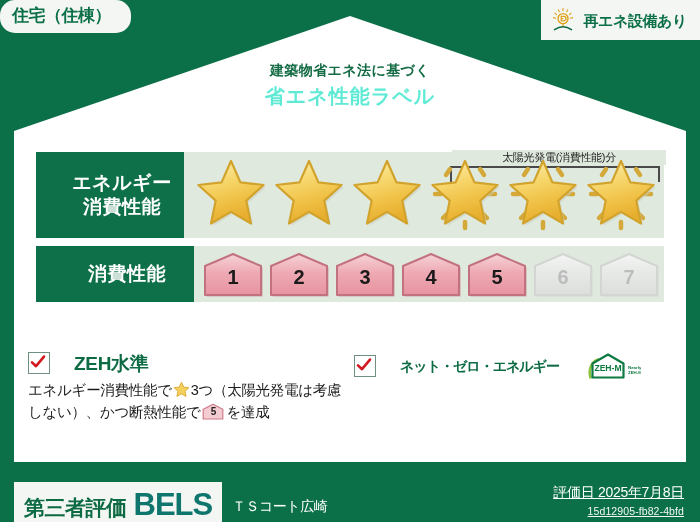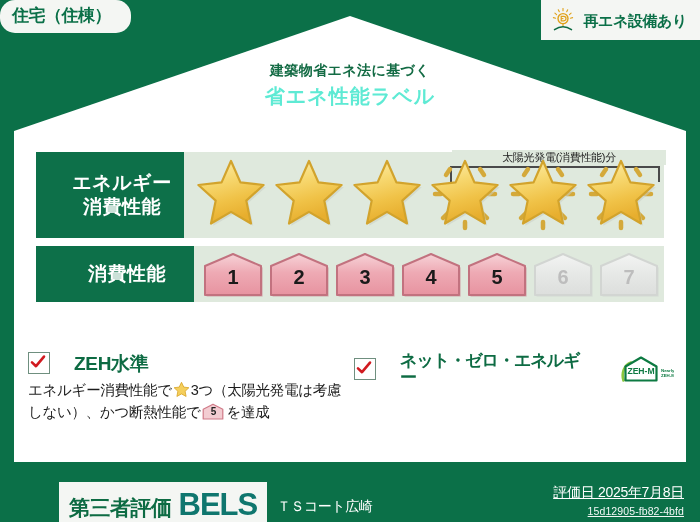--- a/index.html
+++ b/index.html
@@ -141,21 +141,21 @@
   .check-box{
     width:20px;height:20px;flex:0 0 20px;
     border:1.5px solid #6f8f7f;background:#fff;
     position:relative;
   }
   .check-box svg{position:absolute;left:1px;top:1px;width:16px;height:16px;}
   .zeh-title{
     font-size:19px;font-weight:bold;color:#0d6b43;
     letter-spacing:-.3px;line-height:1;
   }
-  .zeh-title.small{font-size:17px;letter-spacing:-1px;}
+  .zeh-title.small{font-size:14px;letter-spacing:-1px;}
   .zeh-logo{width:54px;height:28px;margin-left:4px;flex:0 0 54px;}
   .zeh-desc{
     font-size:14.5px;color:#1b1b1b;line-height:1.5;
     letter-spacing:-.3px;
   }
   .inline-star{
     display:inline-block;width:17px;height:17px;
     vertical-align:-3px;margin:0 1px;
   }
   .inline-house{
@@ -166,21 +166,20 @@
   .inline-house b{
     position:absolute;left:0;right:0;top:4px;
     text-align:center;font-size:10px;color:#222;font-weight:bold;
     line-height:1;
   }
 
   
   .footer{
     position:absolute;left:0;right:0;bottom:0;height:48px;
     z-index:7;
-    margin-left:45px;
   }
   .bels-chip{
     position:absolute;left:14px;top:8px;
     background:#f4f6f3;
     padding:5px 10px 6px 10px;
     display:flex;align-items:baseline;gap:7px;
   }
   .bels-chip .jp{
     font-size:21px;font-weight:bold;color:#0d6b43;letter-spacing:-.5px;
   }

